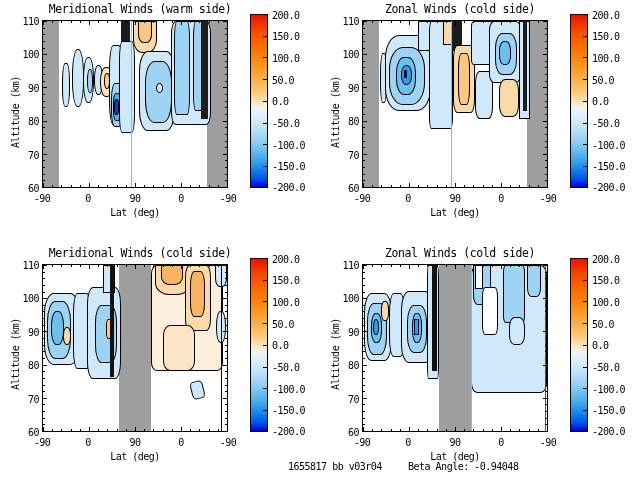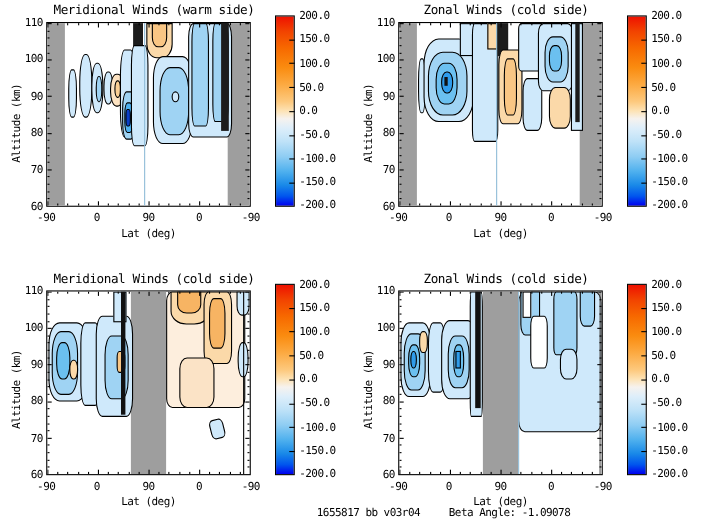--- a/index.html
+++ b/index.html
@@ -688,13 +688,13 @@
   <div class="cbtick" style="left:272px;top:62px;">100.0</div>
   <div class="cbtick" style="left:272px;top:84px;">50.0</div>
   <div class="cbtick" style="left:272px;top:105px;">0.0</div>
   <div class="cbtick" style="left:272px;top:127px;">-50.0</div>
   <div class="cbtick" style="left:272px;top:149px;">-100.0</div>
   <div class="cbtick" style="left:272px;top:170px;">-150.0</div>
   <div class="cbtick" style="left:272px;top:191px;">-200.0</div>
 </div>
 
 <div class="footer" style="left:288px;top:461px;">1655817 bb v03r04</div>
-<div class="footer" style="left:408px;top:461px;">Beta Angle: -1.09078</div>
+<div class="footer" style="left:408px;top:461px;">Beta Angle: -0.94048</div>
 
 </body></html>

